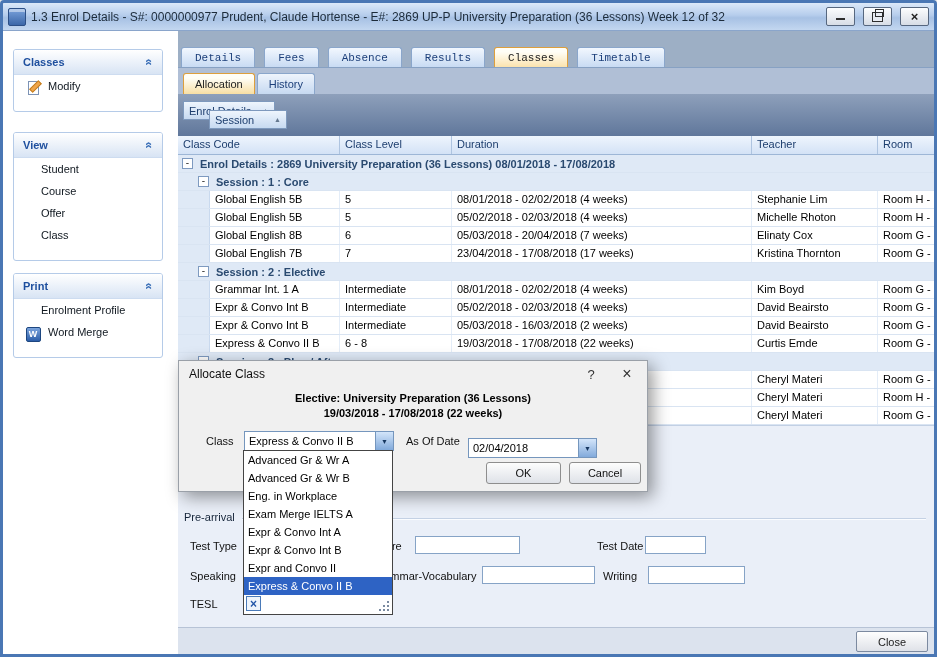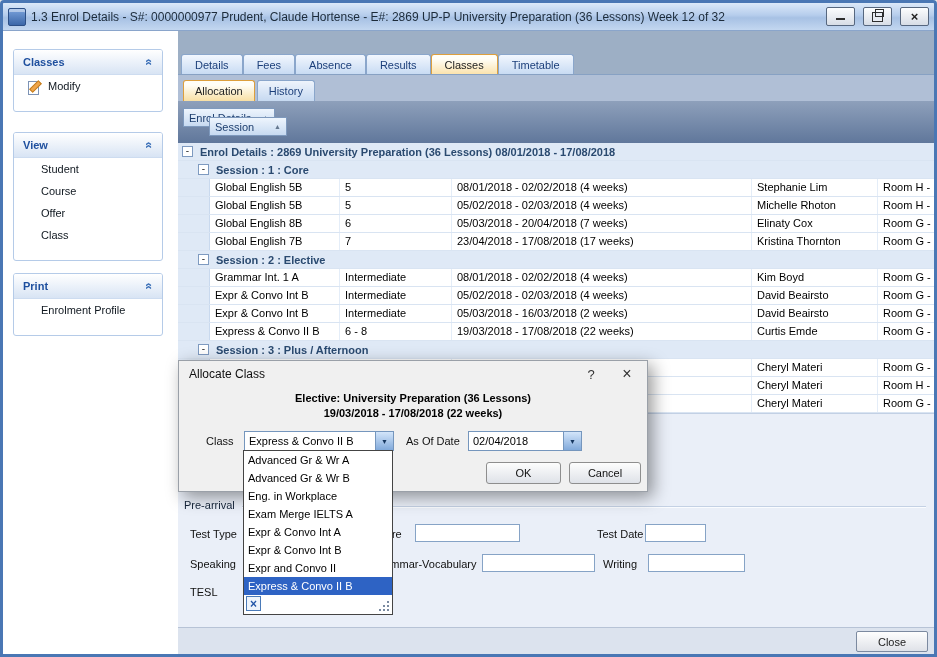--- a/index.html
+++ b/index.html
@@ -39,21 +39,21 @@
   .p-item{height:22px;display:flex;align-items:flex-start;padding-left:27px;font-size:11px;color:#101820;cursor:pointer;}
   .p-item.has-icon{padding-left:11px;}
   .icon{width:16px;height:16px;margin-right:7px;position:relative;flex:none;display:flex;align-items:center;justify-content:center;}
   .icon.modify-icon::before{content:"";width:9px;height:12px;background:#fff;border:1px solid #7d93b5;}
   .icon.modify-icon::after{content:"";position:absolute;right:-1px;top:4px;width:11px;height:3px;background:#f0a54a;border:1px solid #c07b1e;transform:rotate(-45deg);}
   .icon.refresh-icon::before{content:"↻";color:#1f9e3f;font-weight:bold;font-size:14px;line-height:1;}
   .icon.word-icon::before{content:"W";width:13px;height:13px;background:linear-gradient(#7aa3dc,#2b5da8);color:#fff;
     font-size:9px;font-weight:bold;display:flex;align-items:center;justify-content:center;border:1px solid #1d4680;border-radius:2px;}
 
   
-  .tabs{display:flex;gap:0;padding-left:3px;margin-top:23px;height:20px;flex:none;}
+  .tabs{display:flex;gap:9px;padding-left:3px;margin-top:16px;height:20px;flex:none;font-family:Liberation Mono, monospace;}
   .tab{padding:0 13px;display:flex;align-items:center;background:linear-gradient(#f2f7fe,#c8dbf3);
     border:1px solid #8aa6cb;border-bottom:none;border-radius:3px 3px 0 0;font-size:11px;color:#1c3f7a;cursor:pointer;white-space:nowrap;}
   .tab.active{background:linear-gradient(#fffef7 20%,#fbe3ae);border-color:#dd9f3d;color:#222;}
   .substrip{height:26px;flex:none;background:#b0bfd6;border-top:1px solid #87a1c3;display:flex;align-items:flex-end;gap:2px;padding-left:5px;}
   .subtab{height:20px;padding:0 11px;display:flex;align-items:center;background:linear-gradient(#eef4fc,#c6d9f1);
     border:1px solid #8aa6cb;border-bottom:none;border-radius:3px 3px 0 0;font-size:11px;color:#1c3f7a;cursor:pointer;white-space:nowrap;}
   .subtab.active{background:linear-gradient(#fffef7 20%,#f8dfa4);border-color:#dd9f3d;color:#222;}
 
   
   .groupbar{height:42px;flex:none;background:linear-gradient(#8ea0bb,#60779b);position:relative;}
@@ -111,21 +111,21 @@
   .dctl{width:36px;height:26px;display:flex;align-items:center;justify-content:center;font-size:13px;color:#333;cursor:pointer;}
   .dctl.dx{font-size:16px;margin-right:2px;}
   .dhead{position:absolute;left:0;right:0;text-align:center;font-weight:bold;font-size:11px;color:#000;white-space:nowrap;}
   .dhead.l1{top:31px;}
   .dhead.l2{top:46px;}
   .dlabel{position:absolute;font-size:11px;color:#111;white-space:nowrap;}
   #dl-class{left:27px;top:74px;}
   #dl-asof{left:227px;top:74px;}
   .combo{position:absolute;height:20px;box-sizing:border-box;border:1px solid #7596bd;background:#fff;display:flex;cursor:pointer;}
   #cb-class{left:65px;top:70px;width:150px;}
-  #cb-asof{left:289px;top:70px;width:114px;}
+  #cb-asof{left:289px;top:77px;width:129px;}
   .cval{flex:1;font-size:11px;padding:3px 4px 0;white-space:nowrap;overflow:hidden;color:#000;}
   .cbtn{flex:none;width:17px;background:linear-gradient(#d3e5fa,#82aadb);border-left:1px solid #7596bd;display:flex;align-items:center;justify-content:center;}
   .carr{font-size:7px;color:#15355e;}
   .dbtn{position:absolute;height:22px;background:linear-gradient(#fdfdfd,#dfe2e8);border:1px solid #8e8e8e;border-radius:3px;
     font-size:11px;font-family:inherit;color:#111;cursor:pointer;}
   #btn-ok{left:307px;top:101px;width:75px;}
   #btn-cancel{left:390px;top:101px;width:72px;}
 
   
   .ddl{position:absolute;left:240px;top:447px;width:150px;box-sizing:border-box;background:#fff;border:1px solid #444;z-index:60;}
@@ -199,20 +199,24 @@
           <div class="panel-h">
             <span class="panel-title">Print</span>
             <span class="chev-btn">
               <span class="chev">«</span>
             </span>
           </div>
           <div class="panel-b">
             <div class="p-item">
               <span class="p-label">Enrolment Profile</span>
             </div>
+            <div class="p-item has-icon">
+              <span class="icon word-icon"></span>
+              <span class="p-label">Word Merge</span>
+            </div>
           </div>
         </div>
       </div>
 
     <div class="main">
       <div class="tabs" id="tabs">
           <div class="tab">Details</div>
           <div class="tab">Fees</div>
           <div class="tab">Absence</div>
           <div class="tab">Results</div>
@@ -228,20 +232,27 @@
             <span class="gbl">Enrol Details</span>
             <span class="tri">▲</span>
           </div>
           <div class="gbtn gb1">
             <span class="gbl">Session</span>
             <span class="tri">▲</span>
           </div>
         </div>
 
       <div class="grid">
+        <div class="ghead" id="grid-head">
+            <div class="gh" style="width: 162px;">Class Code</div>
+            <div class="gh" style="width: 112px;">Class Level</div>
+            <div class="gh" style="width: 300px;">Duration</div>
+            <div class="gh" style="width: 126px;">Teacher</div>
+            <div class="gh" style="width: 80px;">Room</div>
+          </div>
         <div id="grid-rows">
             <div class="grow group lvl0">
               <span class="expander">-</span>
               <span class="glabel">Enrol Details : 2869 University Preparation (36 Lessons) 08/01/2018 - 17/08/2018</span>
             </div>
             <div class="grow group lvl1">
               <span class="expander">-</span>
               <span class="glabel">Session : 1 : Core</span>
             </div>
             <div class="grow data">

